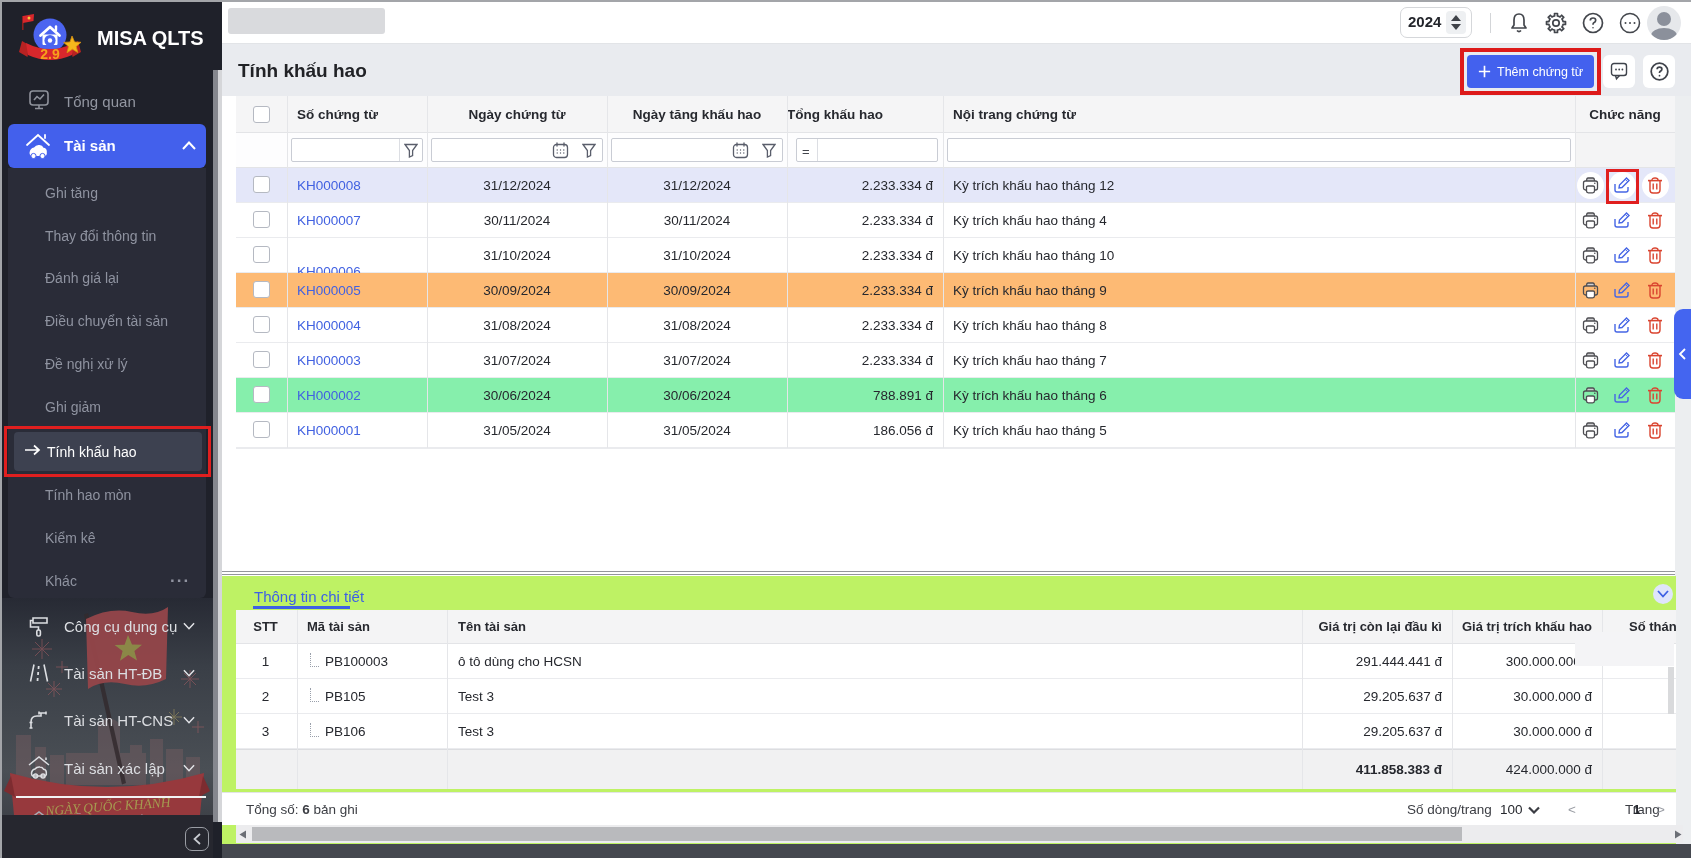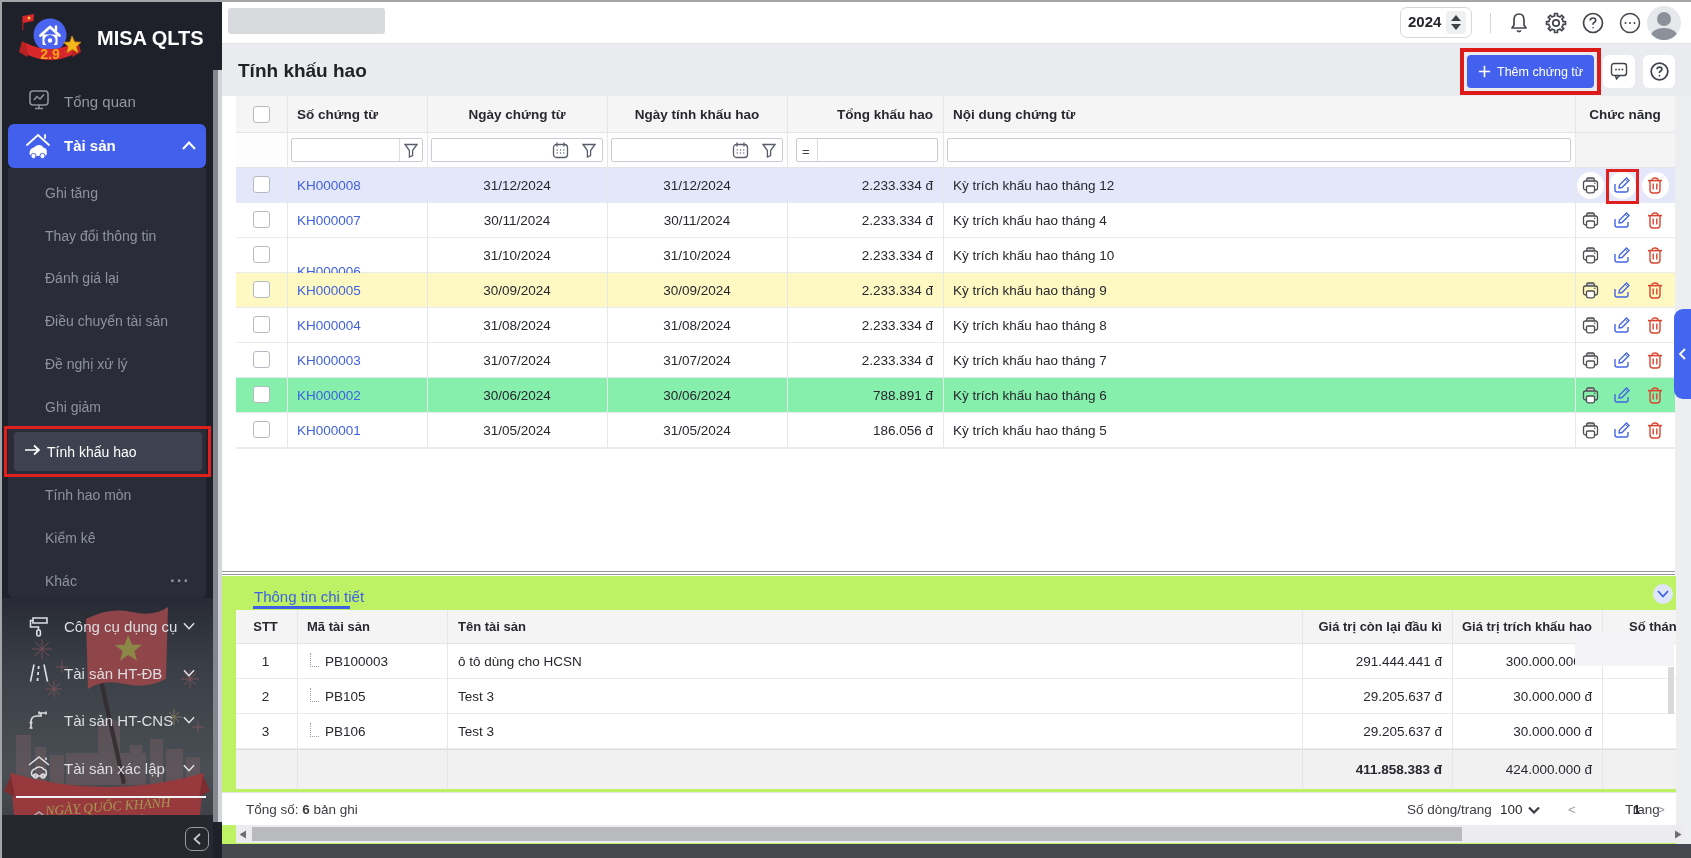--- a/index.html
+++ b/index.html
@@ -253,23 +253,23 @@
       <circle cx="12" cy="12" r="9.5"></circle>
       <path d="M9.3 9.5 Q9.3 7 12 7 Q14.7 7 14.7 9.3 Q14.7 11 12.8 11.8 Q12 12.2 12 13.8"></path>
       <circle cx="12" cy="16.8" r="1" fill="#3f434b" stroke="none"></circle>
     </svg>
   </div>
   <div class="abs" id="grid">
 <div class="abs hrow" style="left:0;top:0;width:1439px;height:37px;"></div>
 <div class="cb" style="left:17px;top:10px;"></div>
 <div class="hc" style="left:61px;">Số chứng từ</div>
 <div class="hc" style="left:191px;width:180px;text-align:center;">Ngày chứng từ</div>
-<div class="hc" style="left:371px;width:180px;text-align:center;">Ngày tính khấu hao</div>
-<div class="hc" style="left:551px;width:146px;text-align:right;">Tổng khấu hao</div>
-<div class="hc" style="left:717px;">Nội dung chứng từ</div>
+<div class="hc" style="left:371px;width:180px;text-align:center;">Ngày tăng khấu hao</div>
+<div class="hc" style="left:551px;width:146px;text-align:left;">Tổng khấu hao</div>
+<div class="hc" style="left:717px;">Nội trang chứng từ</div>
 <div class="hc" style="left:1339px;width:100px;text-align:center;">Chức năng</div>
 <div class="abs" style="left:0;top:37px;width:1439px;height:35px;background:#fdfdfe;border-bottom:1px solid #e3e4e7;"></div>
 <div class="abs" style="left:55px;top:42px;width:132px;height:24px;border:1px solid #c9ccd4;border-radius:2px;background:#fff;"></div>
 <div class="abs" style="left:163px;top:43px;width:1px;height:22px;background:#dcdee3;"></div>
 <svg class="abs" style="left:168px;top:47px;" width="14" height="15" viewBox="0 0 14 15" fill="none" stroke="#5a5e6b" stroke-width="1.3">
         <path d="M1 1.5 L13 1.5 L8.6 7.5 L8.6 12.5 L5.4 14 L5.4 7.5 Z"></path>
       </svg>
 <div class="abs" style="left:195px;top:42px;width:172px;height:24px;border:1px solid #c9ccd4;border-radius:2px;background:#fff;"></div>
 <svg class="abs" style="left:316px;top:46px;" width="17" height="17" viewBox="0 0 17 17" fill="none" stroke="#5a5e6b" stroke-width="1.3">
         <rect x="1.5" y="2.5" width="14" height="13" rx="3"></rect>
@@ -378,21 +378,21 @@
           <path d="M6 12 L6.5 9 L13.5 2 L16 4.5 L9 11.5 Z"></path>
           <path d="M12.2 3.3 L14.7 5.8" stroke-width="1"></path>
         </svg>
 <svg class="abs icn" style="left:1411px;top:9px;" width="16" height="17" viewBox="0 0 16 17" fill="none" stroke="#da4530" stroke-width="1.4">
           <path d="M5 3 Q5 1 8 1 Q11 1 11 3"></path>
           <path d="M1 3.6 L15 3.6" stroke-width="1.6"></path>
           <path d="M3 3.6 L3 13 Q3 16 6 16 L10 16 Q13 16 13 13 L13 3.6"></path>
           <path d="M6.2 6.5 L6.2 12.5 M9.8 6.5 L9.8 12.5"></path>
         </svg>
 </div>
-<div class="row" style="top:177px;background:#fef9c3;">
+<div class="row" style="top:177px;background:#fdba74;">
   <div class="cb" style="left:17px;top:8px;"></div>
   <div class="lnk" style="left:61px;top:10px;">KH000005</div>
   <div class="dt" style="left:191px;top:10px;width:180px;">30/09/2024</div>
   <div class="dt" style="left:371px;top:10px;width:180px;">30/09/2024</div>
   <div class="amt" style="left:551px;top:10px;width:146px;">2.233.334 đ</div>
   <div class="dsc" style="left:717px;top:10px;">Kỳ trích khấu hao tháng 9</div>
 <svg class="abs icn" style="left:1346px;top:9px;" width="17" height="17" viewBox="0 0 17 17" fill="none" stroke="#4d4d52" stroke-width="1.3">
           <path d="M4.5 4 L4.8 2 Q5 1 6 1 L11 1 Q12 1 12.2 2 L12.5 4" fill="#cfcfd2"></path>
           <rect x="1.5" y="4" width="14" height="9" rx="2"></rect>
           <circle cx="12.8" cy="6.3" r="0.8" fill="#4d4d52" stroke="none"></circle>

